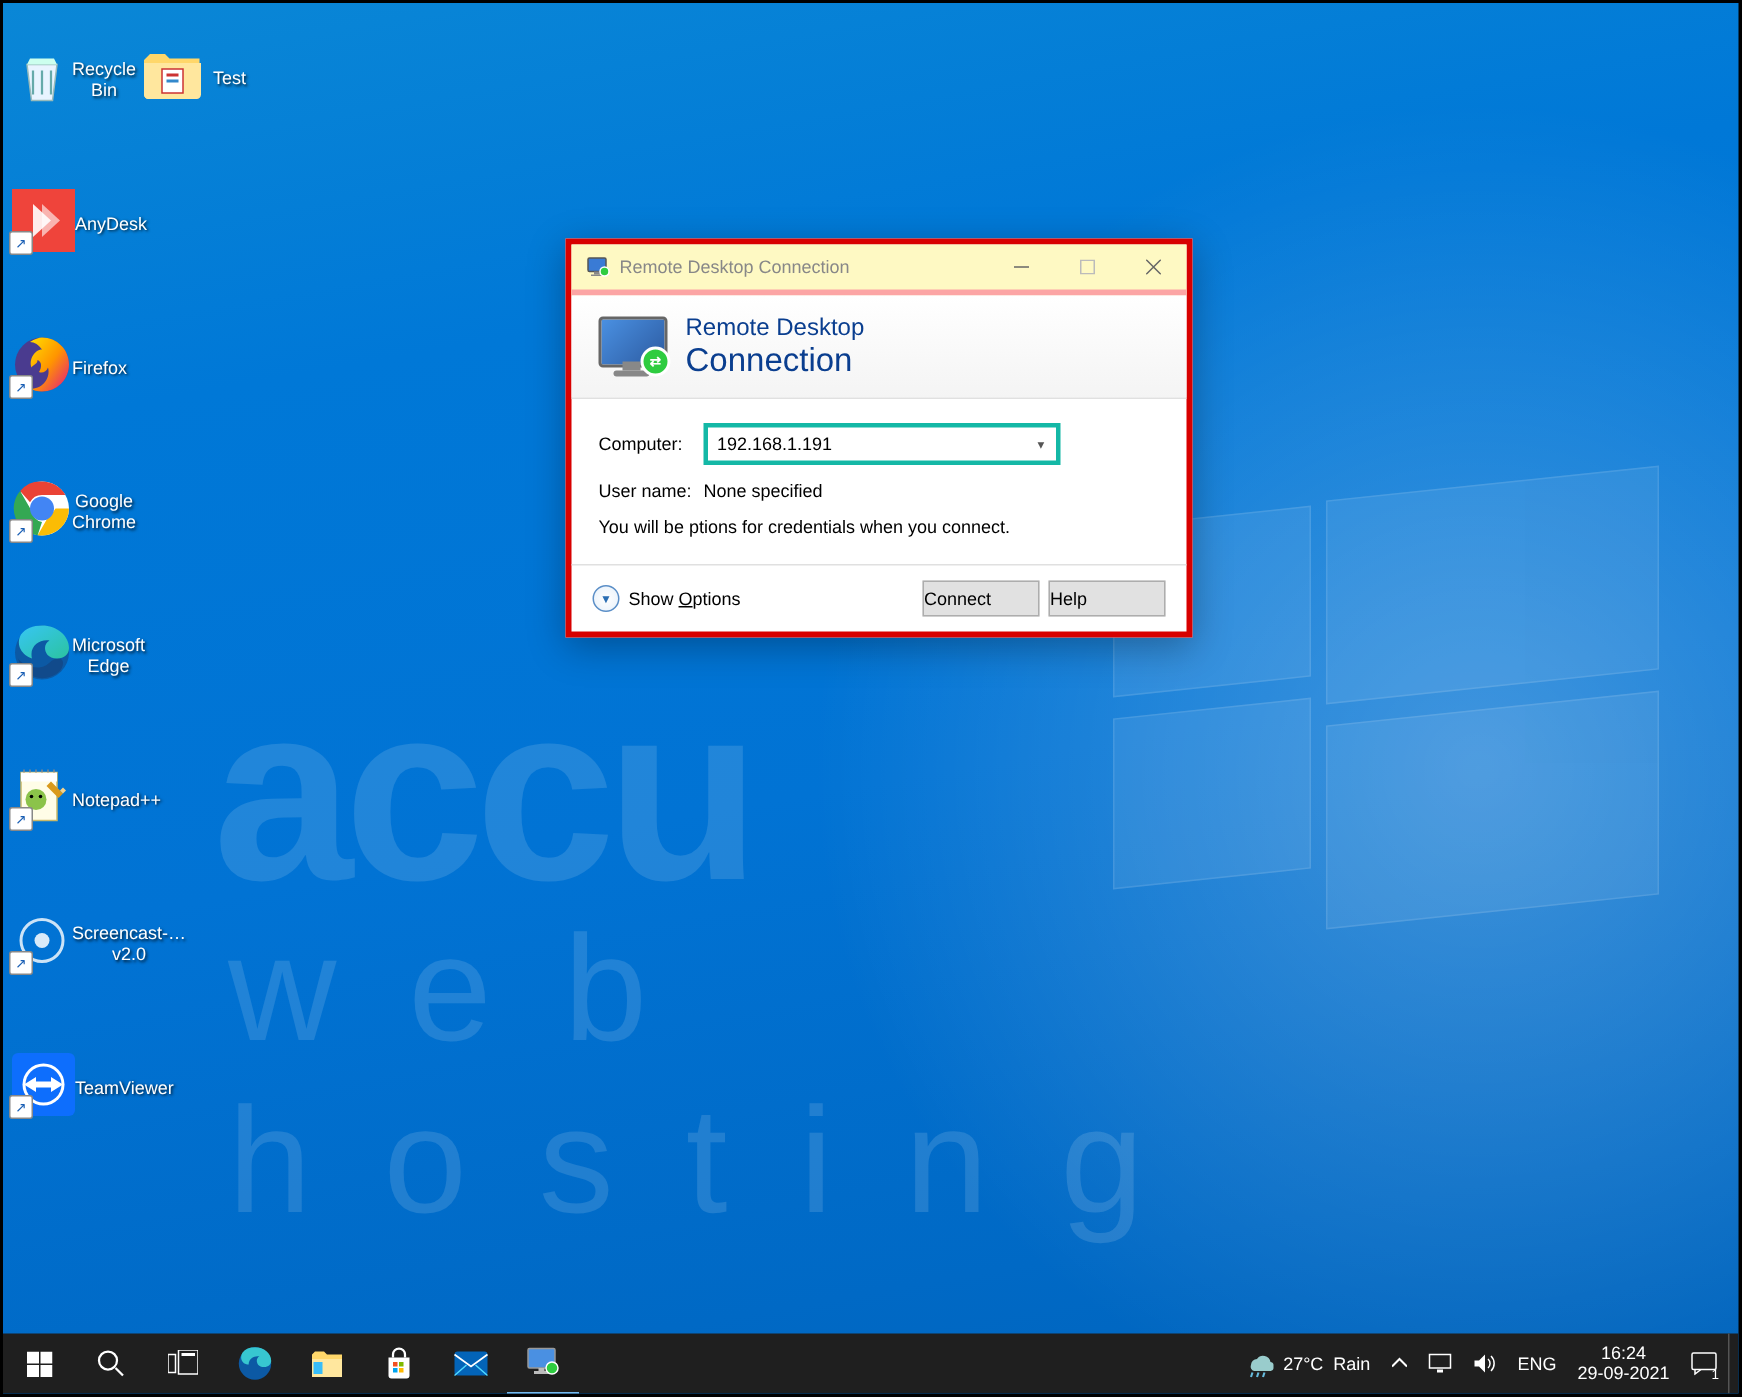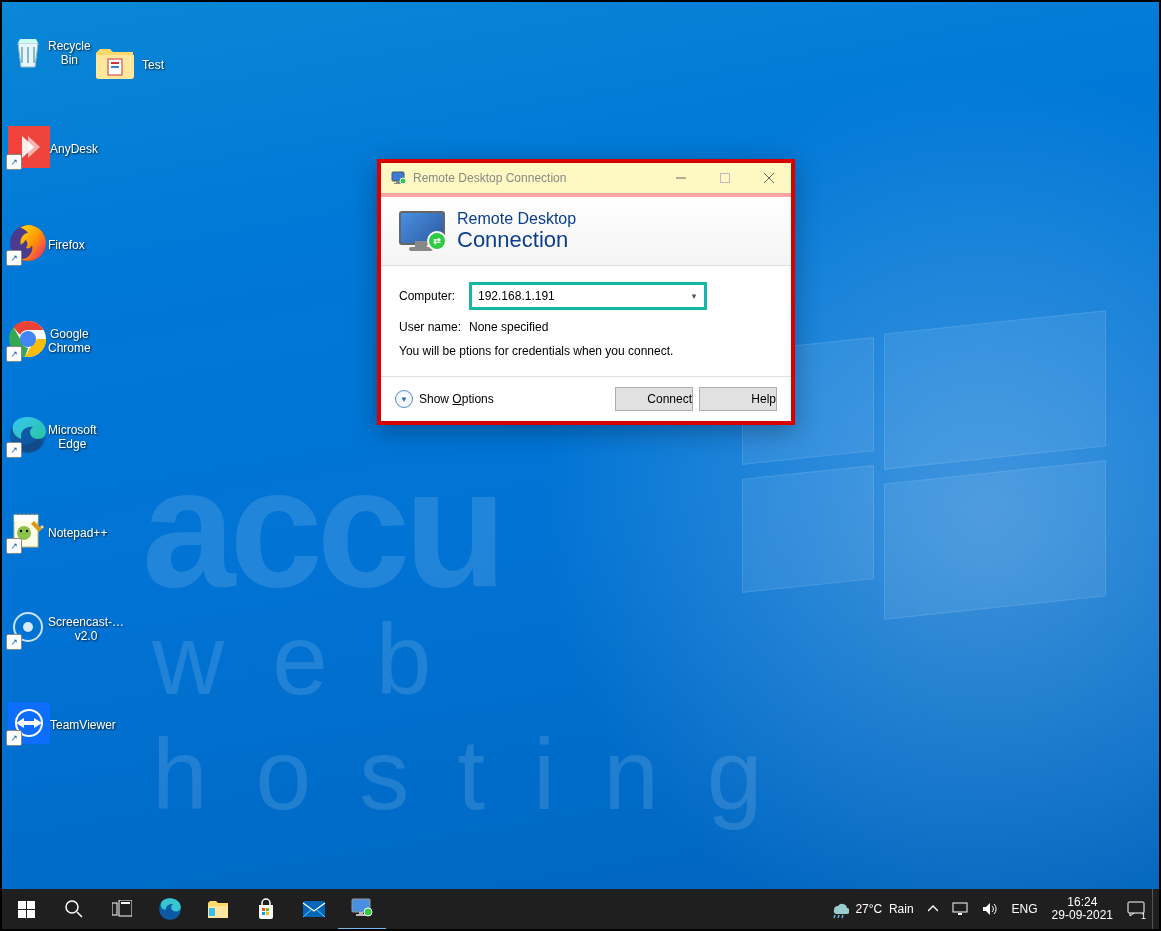--- a/index.html
+++ b/index.html
@@ -17,21 +17,21 @@
   .winlogo .p2{left:142px;top:0;width:220px;height:134px;transform:skewY(-6deg);}
   .winlogo .p3{left:0;top:150px;width:130px;height:112px;transform:skewY(-6deg);}
   .winlogo .p4{left:142px;top:150px;width:220px;height:134px;transform:skewY(-6deg);}
 
   
   .icons{position:absolute;left:6px;top:10px;width:86px;}
   .dicon{width:76px;height:78px;margin-bottom:18px;display:flex;flex-direction:row;align-items:center;justify-content:flex-start;cursor:default;}
   .dicon .img{width:42px;height:42px;display:flex;align-items:center;justify-content:center;position:relative;}
   .dicon .lbl{color:#fff;text-align:center;font-size:12px;line-height:14px;text-shadow:1px 1px 2px rgba(0,0,0,.8);margin-top:4px;width:86px;word-wrap:break-word;}
   .shortcut-arrow{position:absolute;left:-2px;bottom:-2px;width:14px;height:14px;background:#fff;border:1px solid #888;border-radius:2px;display:flex;align-items:center;justify-content:center;font-size:9px;color:#1a5fb4;}
-  .icons2{position:absolute;left:92px;top:22px;width:76px;}
+  .icons2{position:absolute;left:92px;top:9px;width:76px;}
 
   
   .dialog-frame{position:absolute;left:375px;top:157px;width:410px;border:4px solid #d80000;background:#fff;box-shadow:0 6px 24px rgba(0,0,0,.3);}
   .titlebar{height:30px;background:#fef9c3;display:flex;align-items:center;border-bottom:4px solid #fca5a5;}
   .titlebar .ticon{width:16px;height:16px;margin:0 6px 0 10px;display:flex;align-items:center;justify-content:center;}
   .titlebar .ttxt{flex:1;color:#888;font-size:12px;}
   .titlebar .wbtn{width:44px;height:30px;display:flex;align-items:center;justify-content:center;color:#999;}
   .banner{height:68px;background:linear-gradient(#fff,#f4f4f4);border-bottom:1px solid #e0e0e0;display:flex;align-items:center;padding:0 16px;}
   .banner-icon{width:48px;height:44px;position:relative;margin-right:12px;}
   .banner-icon .monitor{position:absolute;left:2px;top:2px;width:42px;height:30px;background:linear-gradient(135deg,#4a90e2,#2c5aa0);border-radius:3px;border:2px solid #666;}
@@ -45,21 +45,21 @@
   .row .k{width:70px;font-size:12px;}
   .row .v{font-size:12px;}
   .combo{display:flex;align-items:center;border:3px solid #14b8a6;height:22px;width:232px;background:#fff;}
   .combo input{flex:1;border:none;outline:none;font-size:12px;padding:0 6px;height:20px;}
   .combo .chev{width:20px;height:20px;display:flex;align-items:center;justify-content:center;color:#555;font-size:9px;}
   .hint{font-size:12px;margin:8px 0 18px 0;}
   .footer{border-top:1px solid #e0e0e0;padding:10px 14px;display:flex;align-items:center;}
   .expander{display:flex;align-items:center;font-size:12px;cursor:default;}
   .expander .circ{width:16px;height:16px;border:1px solid #5a8ec7;border-radius:50%;display:flex;align-items:center;justify-content:center;color:#2a6db3;font-size:8px;margin-right:6px;background:radial-gradient(#fff,#e6f0fa);}
   .spacer{flex:1;}
-  .btn{width:76px;height:22px;border:1px solid #adadad;background:#e1e1e1;font-size:12px;margin-left:6px;display:flex;align-items:center;justify-content:flex-end;cursor:default;}
+  .btn{width:76px;height:22px;border:1px solid #adadad;background:#e1e1e1;font-size:12px;margin-left:6px;display:flex;align-items:center;justify-content:flex-start;cursor:default;}
 
   
   .taskbar{position:absolute;left:0;right:0;bottom:0;height:40px;background:#1f1f1f;display:flex;align-items:center;color:#fff;}
   .tbtn{width:48px;height:40px;display:flex;align-items:center;justify-content:center;}
   .tray{margin-left:auto;display:flex;align-items:center;height:28px;}
   .tray .titem{padding:0 7px;height:40px;display:flex;align-items:center;font-size:12px;}
   .clock{display:flex;flex-direction:column;align-items:center;justify-content:center;font-size:11px;line-height:13px;padding:0 8px;}
   .showdesk{width:6px;height:40px;border-left:1px solid #555;}
   .notif{position:relative;padding:0 10px;}
   .notif .ncount{position:absolute;right:6px;bottom:8px;font-size:9px;color:#fff;}

